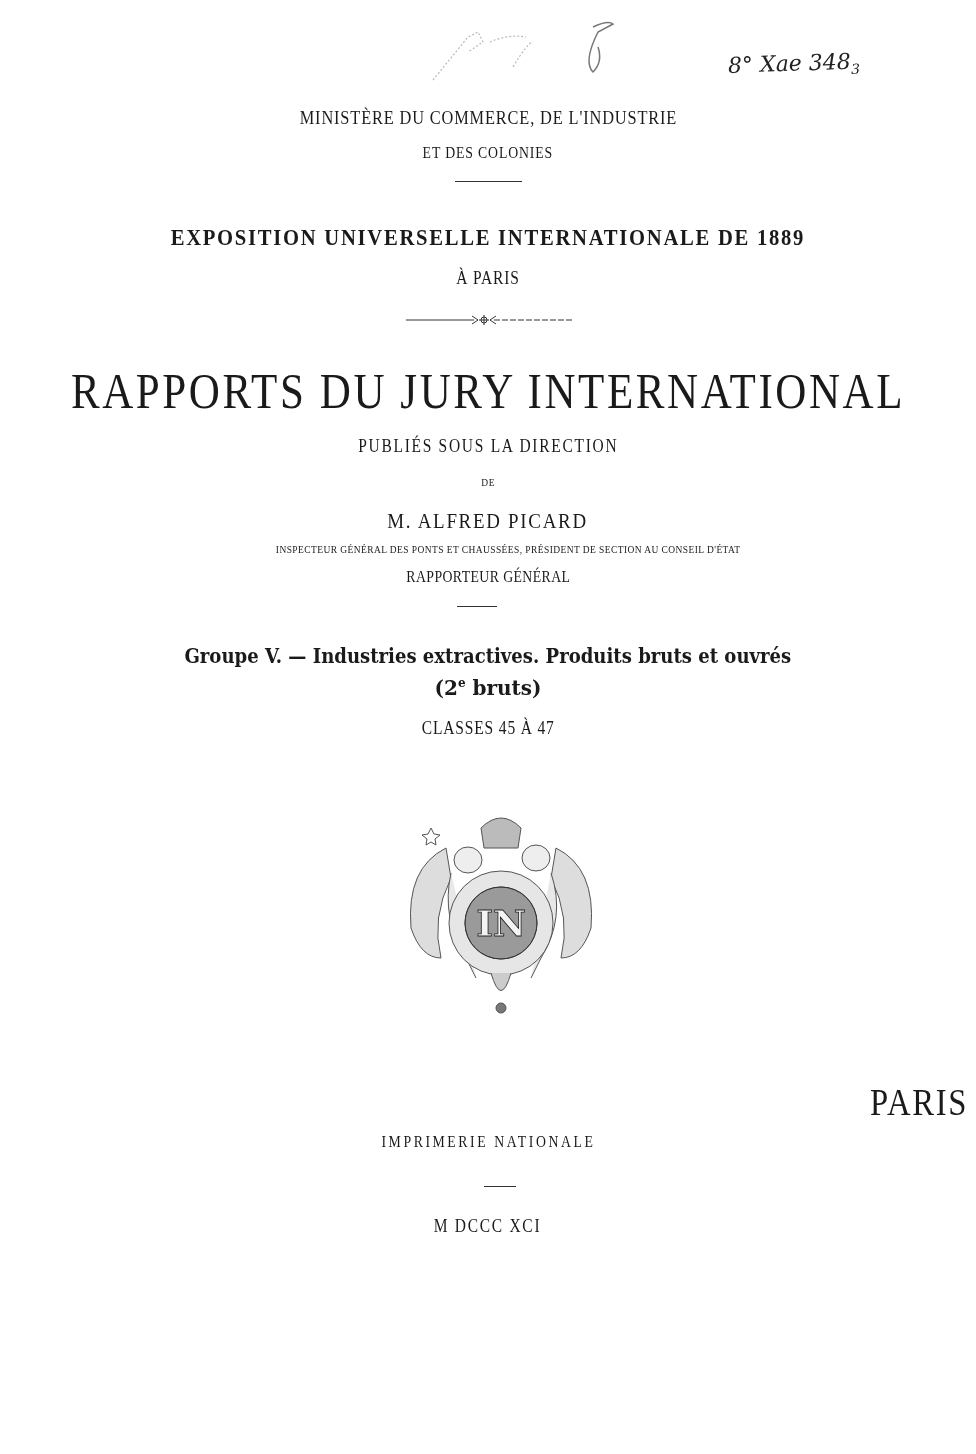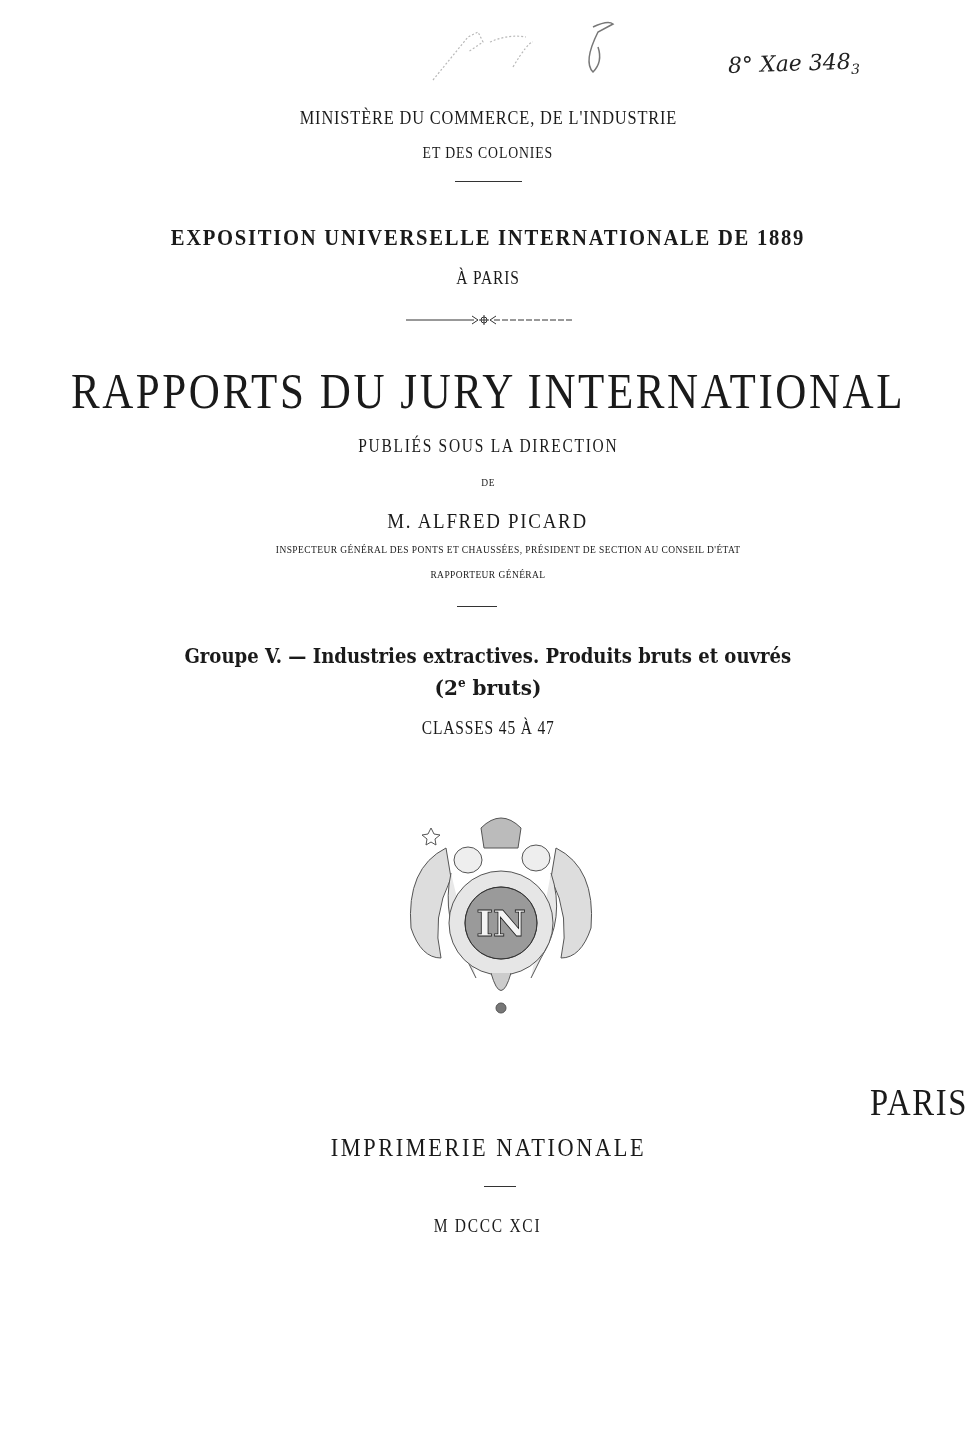--- a/index.html
+++ b/index.html
@@ -22,28 +22,28 @@
     .rule { position: absolute; height: 1px; background: #333; }
     .sc1 { top: 107px; font-size: 19px; letter-spacing: 1px; }
     .sc2 { top: 144px; font-size: 16px; letter-spacing: 1px; }
     .expo { top: 224px; font-size: 24px; font-weight: bold; letter-spacing: 2px; }
     .paris1 { top: 268px; font-size: 18px; letter-spacing: 1px; }
     .title { top: 362px; font-size: 50px; letter-spacing: 3px; }
     .pub { top: 436px; font-size: 18px; letter-spacing: 2px; }
     .de { top: 476px; font-size: 11px; letter-spacing: 1px; }
     .picard { top: 508px; font-size: 22px; letter-spacing: 2px; }
     .insp { top: 543px; font-size: 11px; letter-spacing: 0.5px; padding-left: 20px; }
-    .rapp { top: 568px; font-size: 11px; letter-spacing: 0.5px; }
+    .rapp { top: 568px; font-size: 16px; letter-spacing: 0.5px; }
     .groupe { top: 643px; font-size: 21px; font-weight: bold; font-family: "DejaVu Serif", serif; }
     .partie { top: 676px; font-size: 20px; font-weight: bold; font-family: "DejaVu Serif", serif; }
     .partie sup { font-size: 12px; }
     .classes { top: 718px; font-size: 18px; letter-spacing: 1px; }
     .emblem { position: absolute; left: 396px; top: 808px; width: 210px; height: 210px; }
     .paris2 { top: 1080px; font-size: 38px; letter-spacing: 2px; text-align: right; }
-    .imprim { top: 1133px; font-size: 26px; letter-spacing: 3px; }
+    .imprim { top: 1133px; font-size: 16px; letter-spacing: 3px; }
     .year { top: 1216px; font-size: 18px; letter-spacing: 2px; }
     .ornament { position: absolute; left: 406px; top: 313px; width: 168px; height: 14px; }
   </style>
 </head>
 <body>
 
 <svg class="stamp" viewBox="0 0 200 70">
   <g fill="none" stroke="#b8b8b8" stroke-width="1.2" stroke-dasharray="2 2">
     <path d="M5 68 L40 25 L50 20 L55 30 L40 40"></path>
     <path d="M62 30 Q80 22 98 25"></path>

